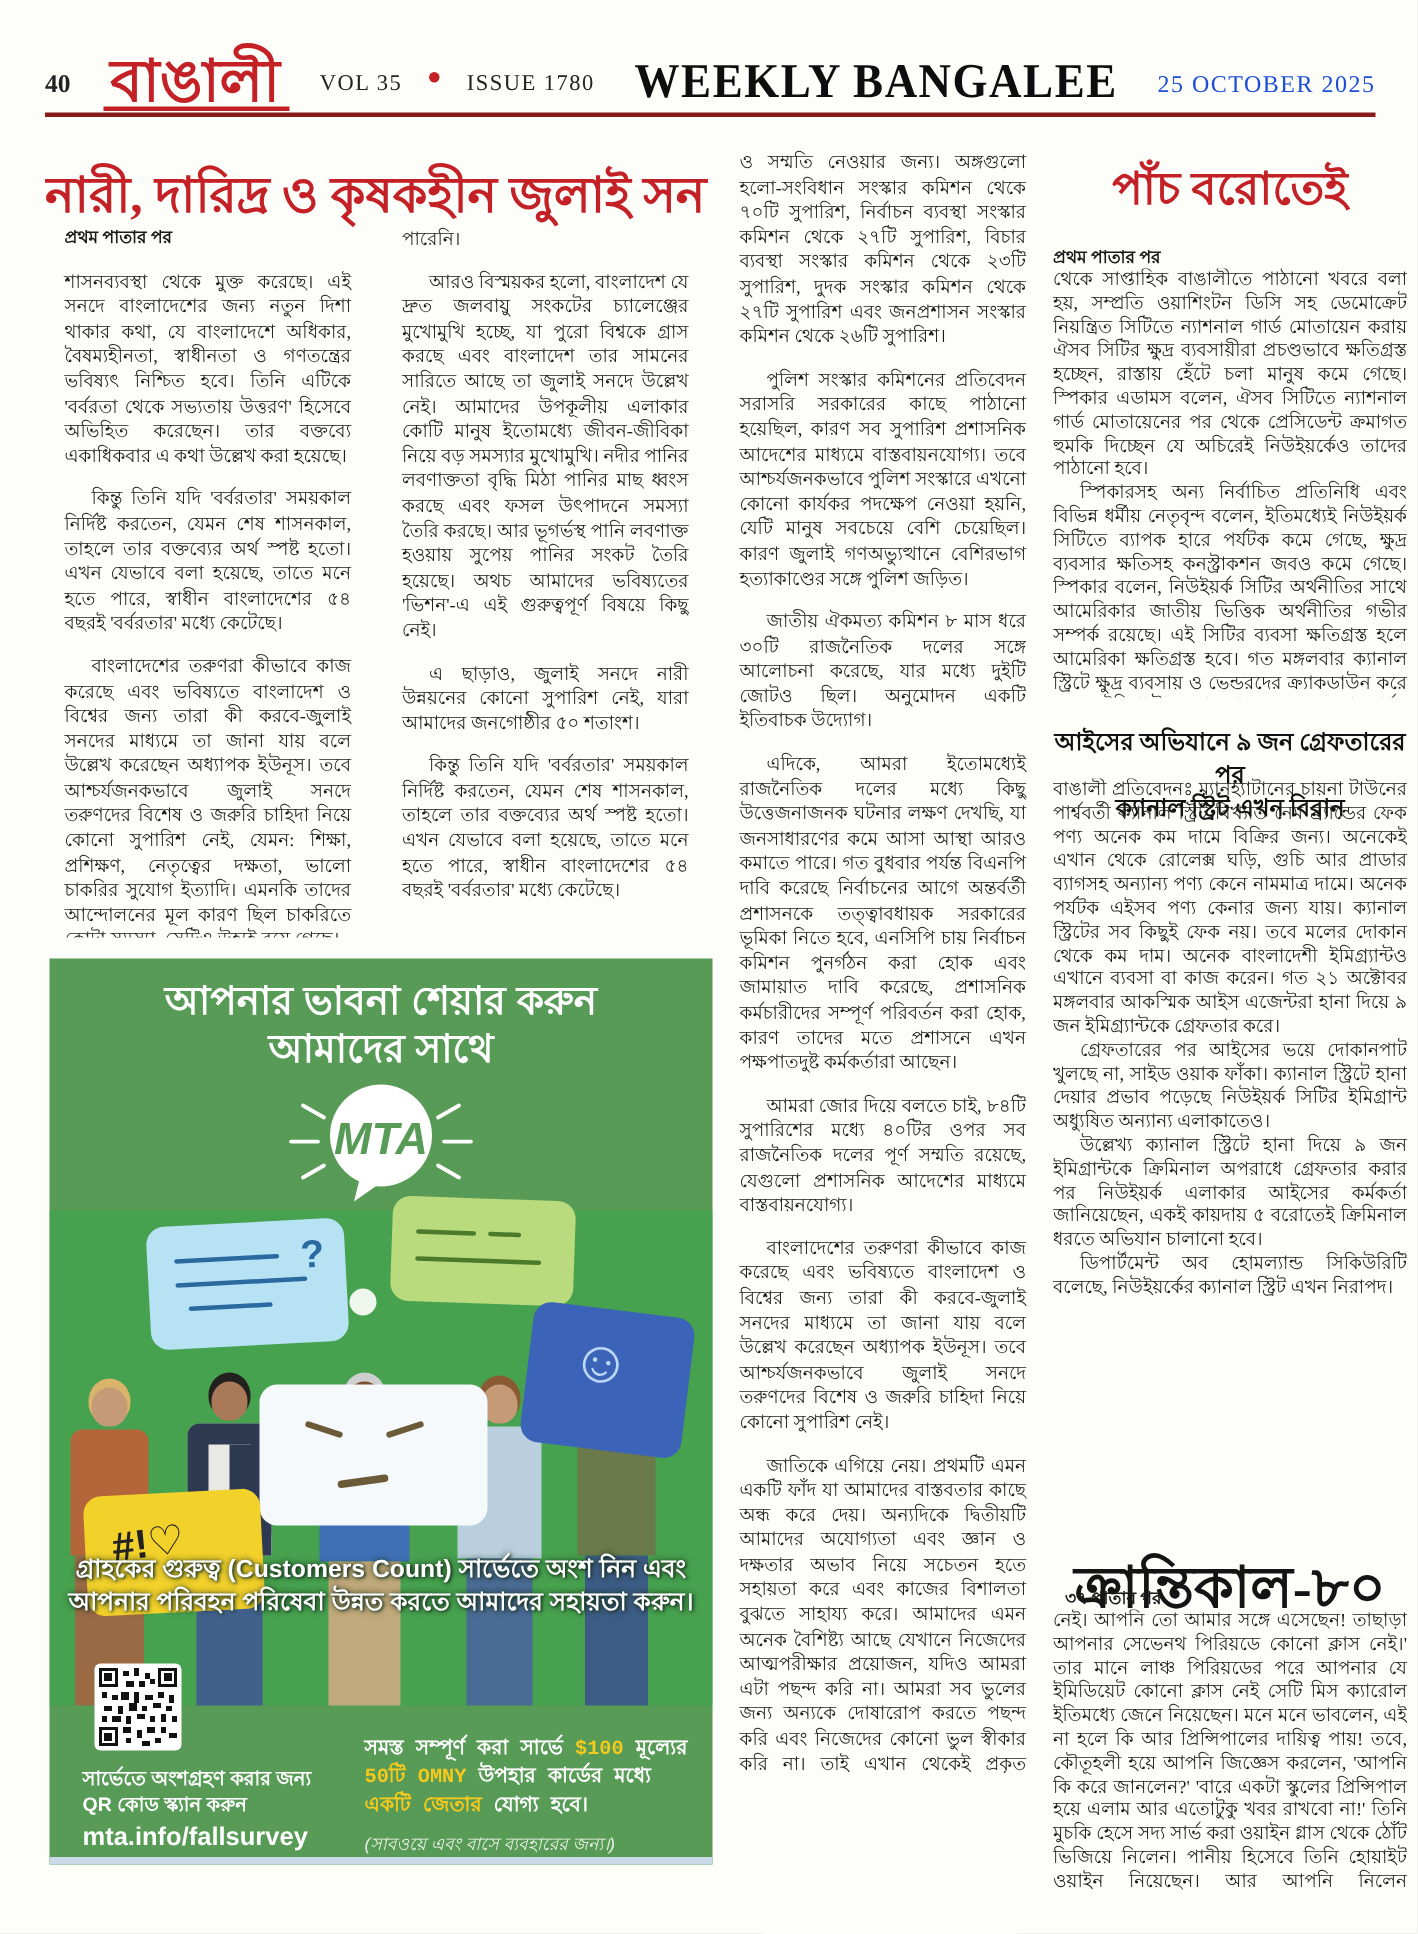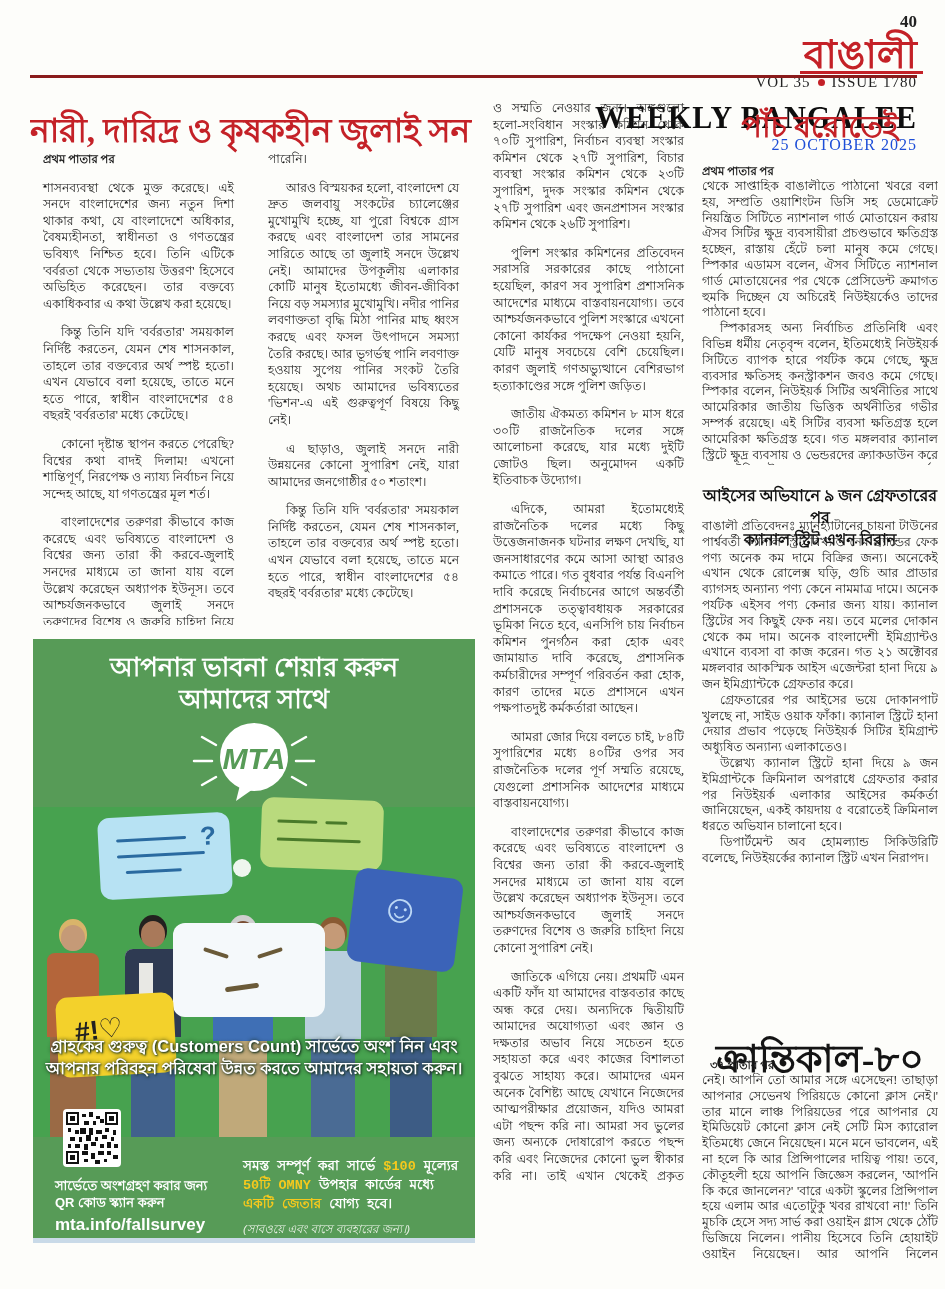--- a/index.html
+++ b/index.html
@@ -1,23 +1,23 @@
 <!DOCTYPE html>
 <html><head>
 <meta charset="utf-8">
 <style>
   html,body{margin:0;padding:0;background:#e8e8e4;}
   .page{position:relative;width:945px;height:1289px;margin:0 auto;background:#fdfdfa;overflow:hidden;
         font-family:"Liberation Serif","DejaVu Serif",serif;color:#1b1b1b;}
   
-  .masthead{position:absolute;left:30px;right:28px;top:12px;height:46px;display:flex;align-items:flex-end;justify-content:space-between;flex-direction:column;}
+  .masthead{position:absolute;left:30px;right:28px;top:28px;height:46px;display:flex;align-items:flex-end;justify-content:space-between;}
   .page-number{font-size:17px;font-weight:bold;color:#222;padding-bottom:8px;}
   .paper-logo{position:relative;color:#c42127;font-weight:bold;font-size:39px;line-height:30px;padding-bottom:4px;}
   .paper-logo .logo-bar{position:absolute;left:-4px;right:-6px;bottom:0;height:3px;background:#c42127;}
-  .vol-issue{font-size:15px;letter-spacing:1px;color:#222;padding-bottom:9px;display:flex;align-items:center;gap:7px;}
+  .vol-issue{font-size:15px;letter-spacing:1px;color:#222;padding-bottom:9px;display:flex;gap:18px;}
   .dot{width:7px;height:7px;border-radius:50%;background:#c42127;display:inline-block;}
   .masthead-title{font-size:30px;font-weight:bold;letter-spacing:1px;color:#0e0e0e;padding-bottom:2px;transform:scaleY(1.08);}
   .issue-date{font-size:16px;letter-spacing:1px;color:#1d4ed8;padding-bottom:8px;}
   .masthead-rule{position:absolute;left:30px;right:28px;top:75px;height:3px;background:#8a1b1b;}
   
   .lead-headline{position:absolute;left:30px;top:84px;width:442px;height:52px;color:#c42127;
      font-weight:bold;font-size:33px;line-height:50px;text-align:center;white-space:nowrap;overflow:hidden;}
   .body-col{position:absolute;width:215px;font-size:12.3px;line-height:16.6px;text-align:justify;overflow:hidden;}
   .body-col p{margin:12px;text-indent:18px;}
   .body-col p:first-child{text-indent:0;}
@@ -88,21 +88,20 @@
   </header>
   <div class="masthead-rule"></div>
 
   <h1 class="lead-headline">নারী, দারিদ্র ও কৃষকহীন জুলাই সনদ</h1>
 
   <div class="body-col col1">
     <p class="cont-label">প্রথম পাতার পর</p>
     <div>
         <p>শাসনব্যবস্থা থেকে মুক্ত করেছে। এই সনদে বাংলাদেশের জন্য নতুন দিশা থাকার কথা, যে বাংলাদেশে অধিকার, বৈষম্যহীনতা, স্বাধীনতা ও গণতন্ত্রের ভবিষ্যৎ নিশ্চিত হবে। তিনি এটিকে 'বর্বরতা থেকে সভ্যতায় উত্তরণ' হিসেবে অভিহিত করেছেন। তার বক্তব্যে একাধিকবার এ কথা উল্লেখ করা হয়েছে।</p>
         <p>কিন্তু তিনি যদি 'বর্বরতার' সময়কাল নির্দিষ্ট করতেন, যেমন শেষ শাসনকাল, তাহলে তার বক্তব্যের অর্থ স্পষ্ট হতো। এখন যেভাবে বলা হয়েছে, তাতে মনে হতে পারে, স্বাধীন বাংলাদেশের ৫৪ বছরই 'বর্বরতার' মধ্যে কেটেছে।</p>
-        <p>কোনো দৃষ্টান্ত স্থাপন করতে পেরেছি? বিশ্বের কথা বাদই দিলাম! এখনো শান্তিপূর্ণ, নিরপেক্ষ ও ন্যায্য নির্বাচন নিয়ে সন্দেহ আছে, যা গণতন্ত্রের মূল শর্ত।</p>
         <p>বাংলাদেশের তরুণরা কীভাবে কাজ করেছে এবং ভবিষ্যতে বাংলাদেশ ও বিশ্বের জন্য তারা কী করবে-জুলাই সনদের মাধ্যমে তা জানা যায় বলে উল্লেখ করেছেন অধ্যাপক ইউনূস। তবে আশ্চর্যজনকভাবে জুলাই সনদে তরুণদের বিশেষ ও জরুরি চাহিদা নিয়ে কোনো সুপারিশ নেই, যেমন: শিক্ষা, প্রশিক্ষণ, নেতৃত্বের দক্ষতা, ভালো চাকরির সুযোগ ইত্যাদি। এমনকি তাদের আন্দোলনের মূল কারণ ছিল চাকরিতে কোটা সমস্যা, সেটিও উহ্যই রয়ে গেছে।</p>
       </div>
   </div>
   <div class="body-col col2">
     <div>
         <p>পারেনি।</p>
         <p>আরও বিস্ময়কর হলো, বাংলাদেশ যে দ্রুত জলবায়ু সংকটের চ্যালেঞ্জের মুখোমুখি হচ্ছে, যা পুরো বিশ্বকে গ্রাস করছে এবং বাংলাদেশ তার সামনের সারিতে আছে তা জুলাই সনদে উল্লেখ নেই। আমাদের উপকূলীয় এলাকার কোটি মানুষ ইতোমধ্যে জীবন-জীবিকা নিয়ে বড় সমস্যার মুখোমুখি। নদীর পানির লবণাক্ততা বৃদ্ধি মিঠা পানির মাছ ধ্বংস করছে এবং ফসল উৎপাদনে সমস্যা তৈরি করছে। আর ভূগর্ভস্থ পানি লবণাক্ত হওয়ায় সুপেয় পানির সংকট তৈরি হয়েছে। অথচ আমাদের ভবিষ্যতের 'ভিশন'-এ এই গুরুত্বপূর্ণ বিষয়ে কিছু নেই।</p>
         <p>এ ছাড়াও, জুলাই সনদে নারী উন্নয়নের কোনো সুপারিশ নেই, যারা আমাদের জনগোষ্ঠীর ৫০ শতাংশ।</p>
         <p>কিন্তু তিনি যদি 'বর্বরতার' সময়কাল নির্দিষ্ট করতেন, যেমন শেষ শাসনকাল, তাহলে তার বক্তব্যের অর্থ স্পষ্ট হতো। এখন যেভাবে বলা হয়েছে, তাতে মনে হতে পারে, স্বাধীন বাংলাদেশের ৫৪ বছরই 'বর্বরতার' মধ্যে কেটেছে।</p>
       </div>

